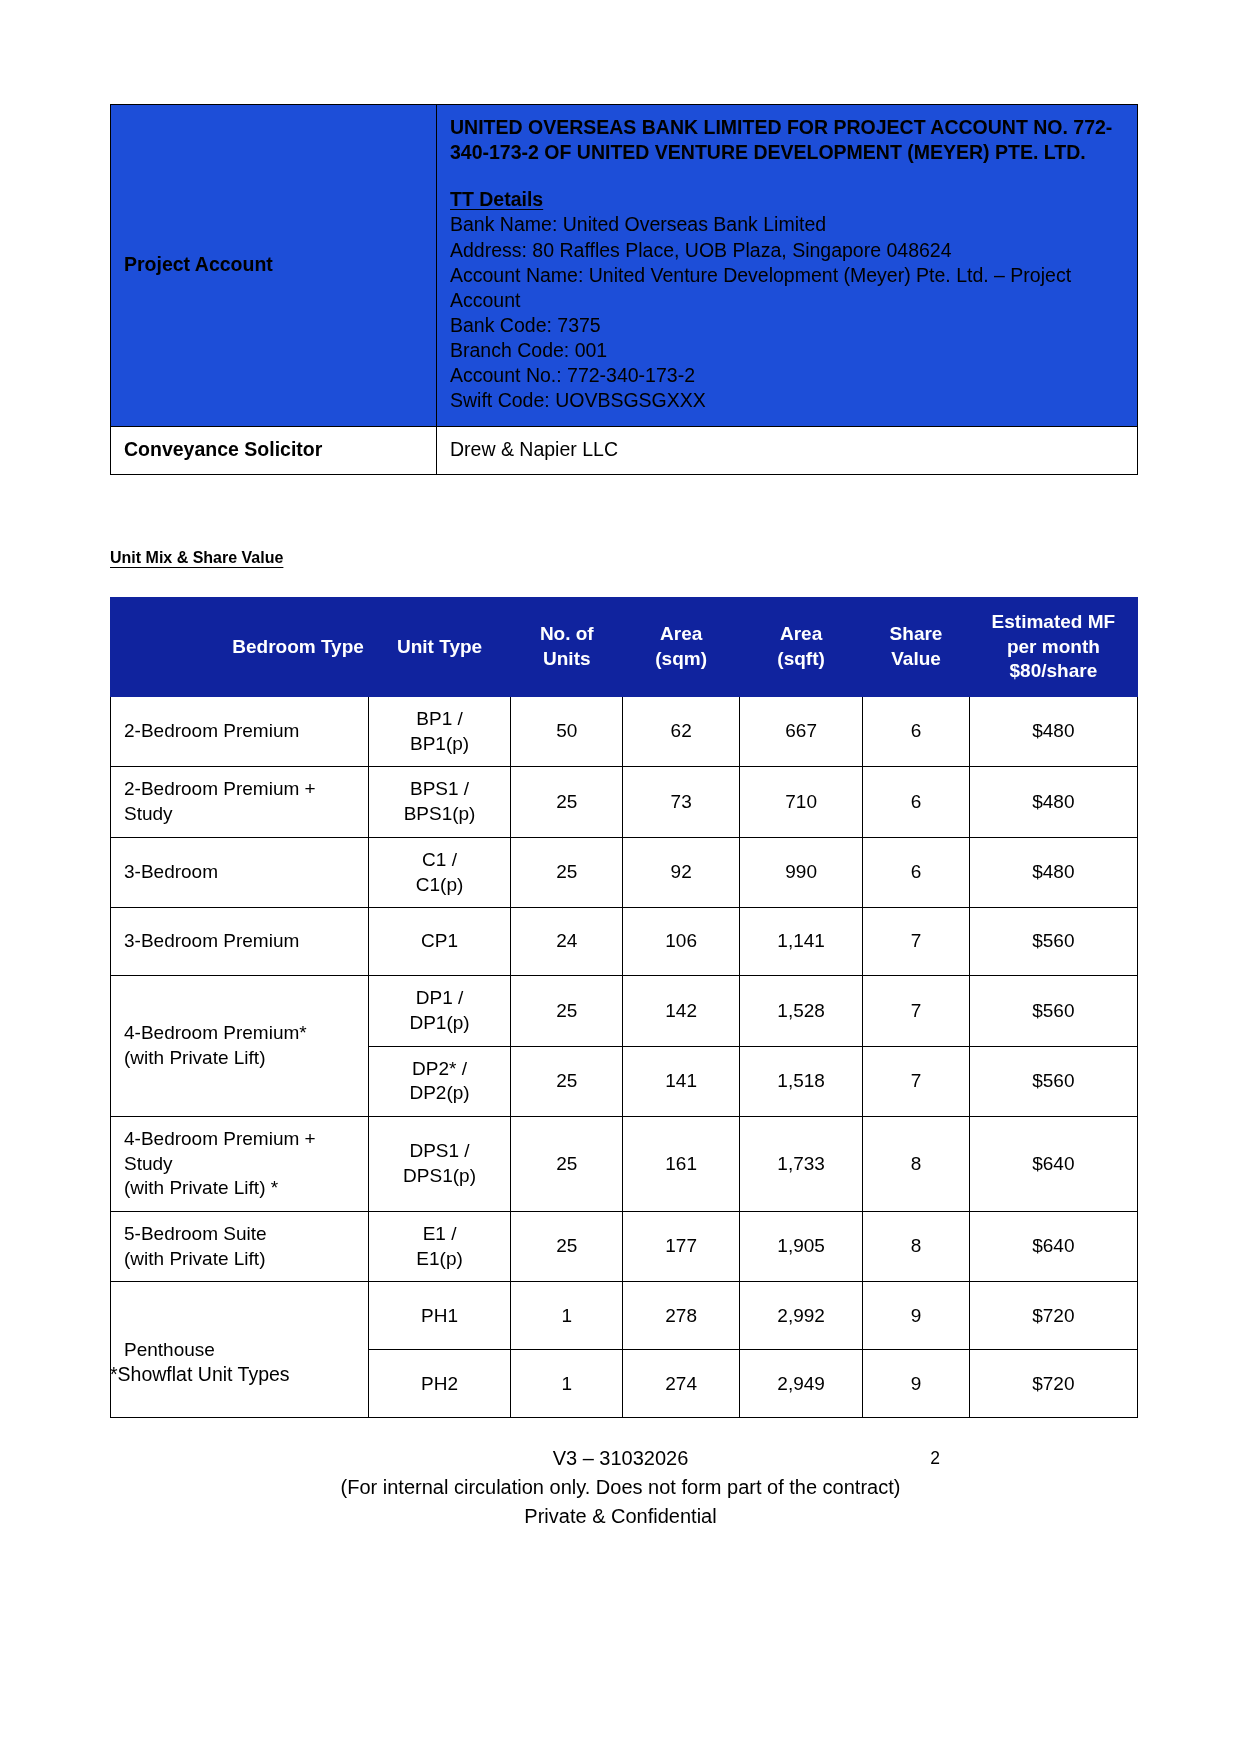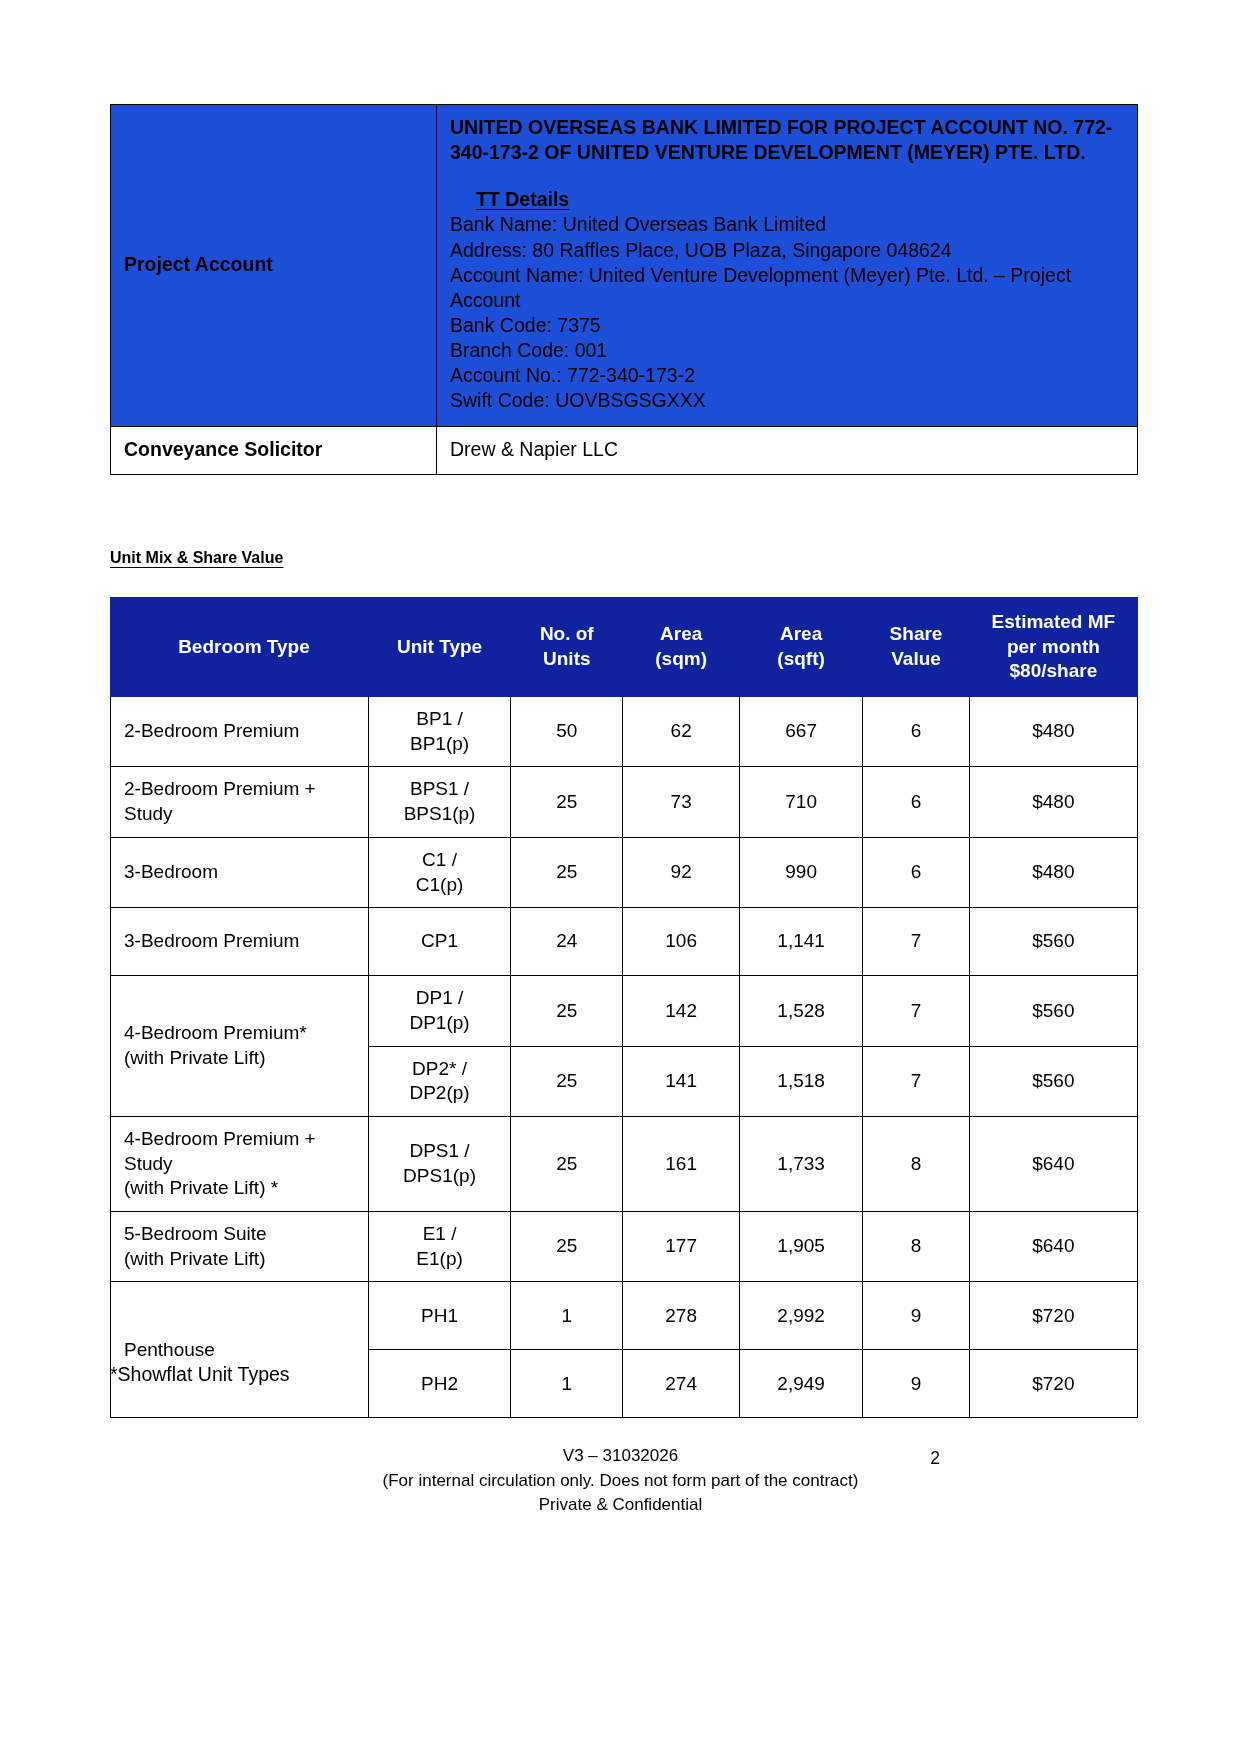--- a/index.html
+++ b/index.html
@@ -48,21 +48,20 @@
   }
   .acct-head {
     font-weight: bold;
     margin: 0 0 2px 0;
   }
   .acct-gap { height: 20px; }
   .tt-title {
     font-weight: bold;
     text-decoration: underline;
     text-underline-offset: 3px;
-    margin-left: 26px;
   }
   .tt-line { white-space: pre-wrap; }
 
   
   .section-heading {
     position: absolute;
     left: 110px;
     top: 549px;
     font-size: 16px;
     font-weight: bold;
@@ -89,21 +88,21 @@
   .unit-table thead th {
     background: #10239e;
     color: #ffffff;
     font-weight: bold;
     text-align: center;
     padding: 12px 4px;
     height: 54px;
     border-color: #10239e;
   }
   .unit-table thead th.th-left {
-    text-align: center;
+    text-align: right;
     padding-left: 13px;
   }
   .unit-table tbody td {
     background: #ffffff;
     padding: 10px 6px;
     text-align: center;
     height: 47px;
   }
   .unit-table tbody td.cell-left {
     text-align: left;
@@ -125,21 +124,21 @@
     font-size: 19.5px;
   }
 
   
   .footer {
     position: absolute;
     left: 0;
     top: 1444px;
     width: 1241px;
     text-align: center;
-    font-size: 17px;
+    font-size: 20px;
     line-height: 1.45;
   }
   .footer div { margin: 0; }
   .page-number {
     position: absolute;
     left: 905px;
     top: 1448px;
     width: 60px;
     text-align: center;
     font-size: 17.5px;

